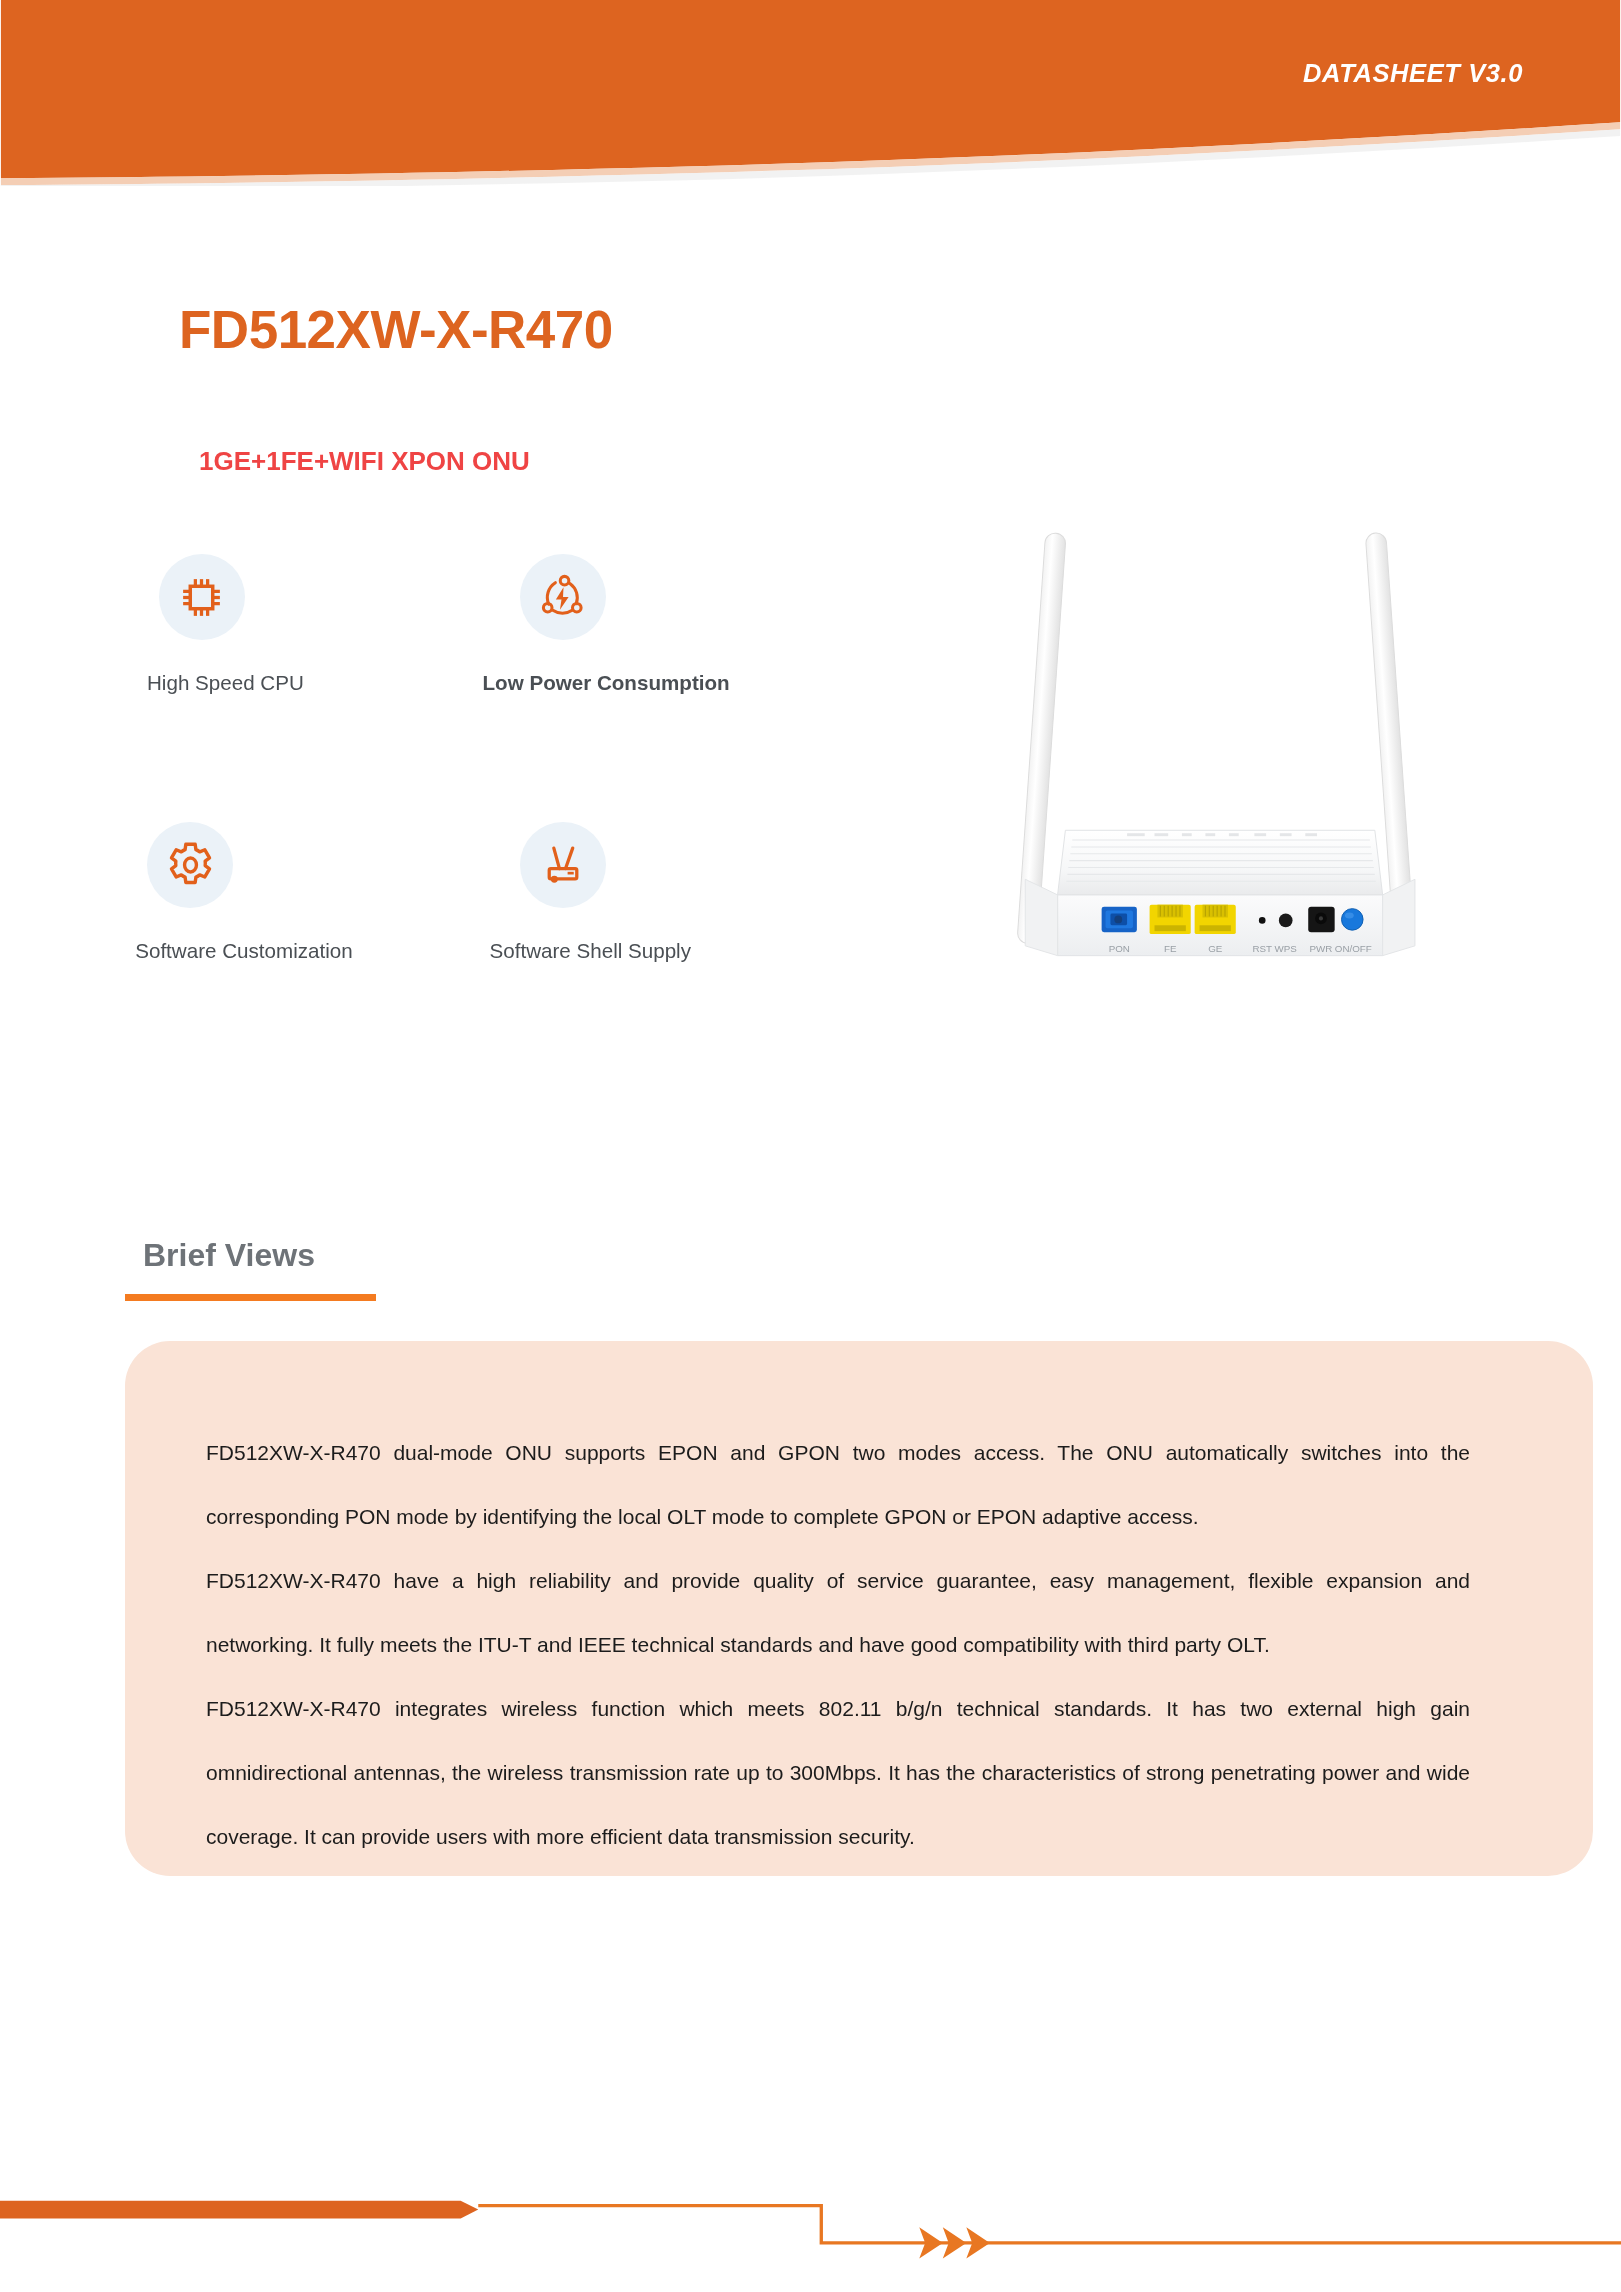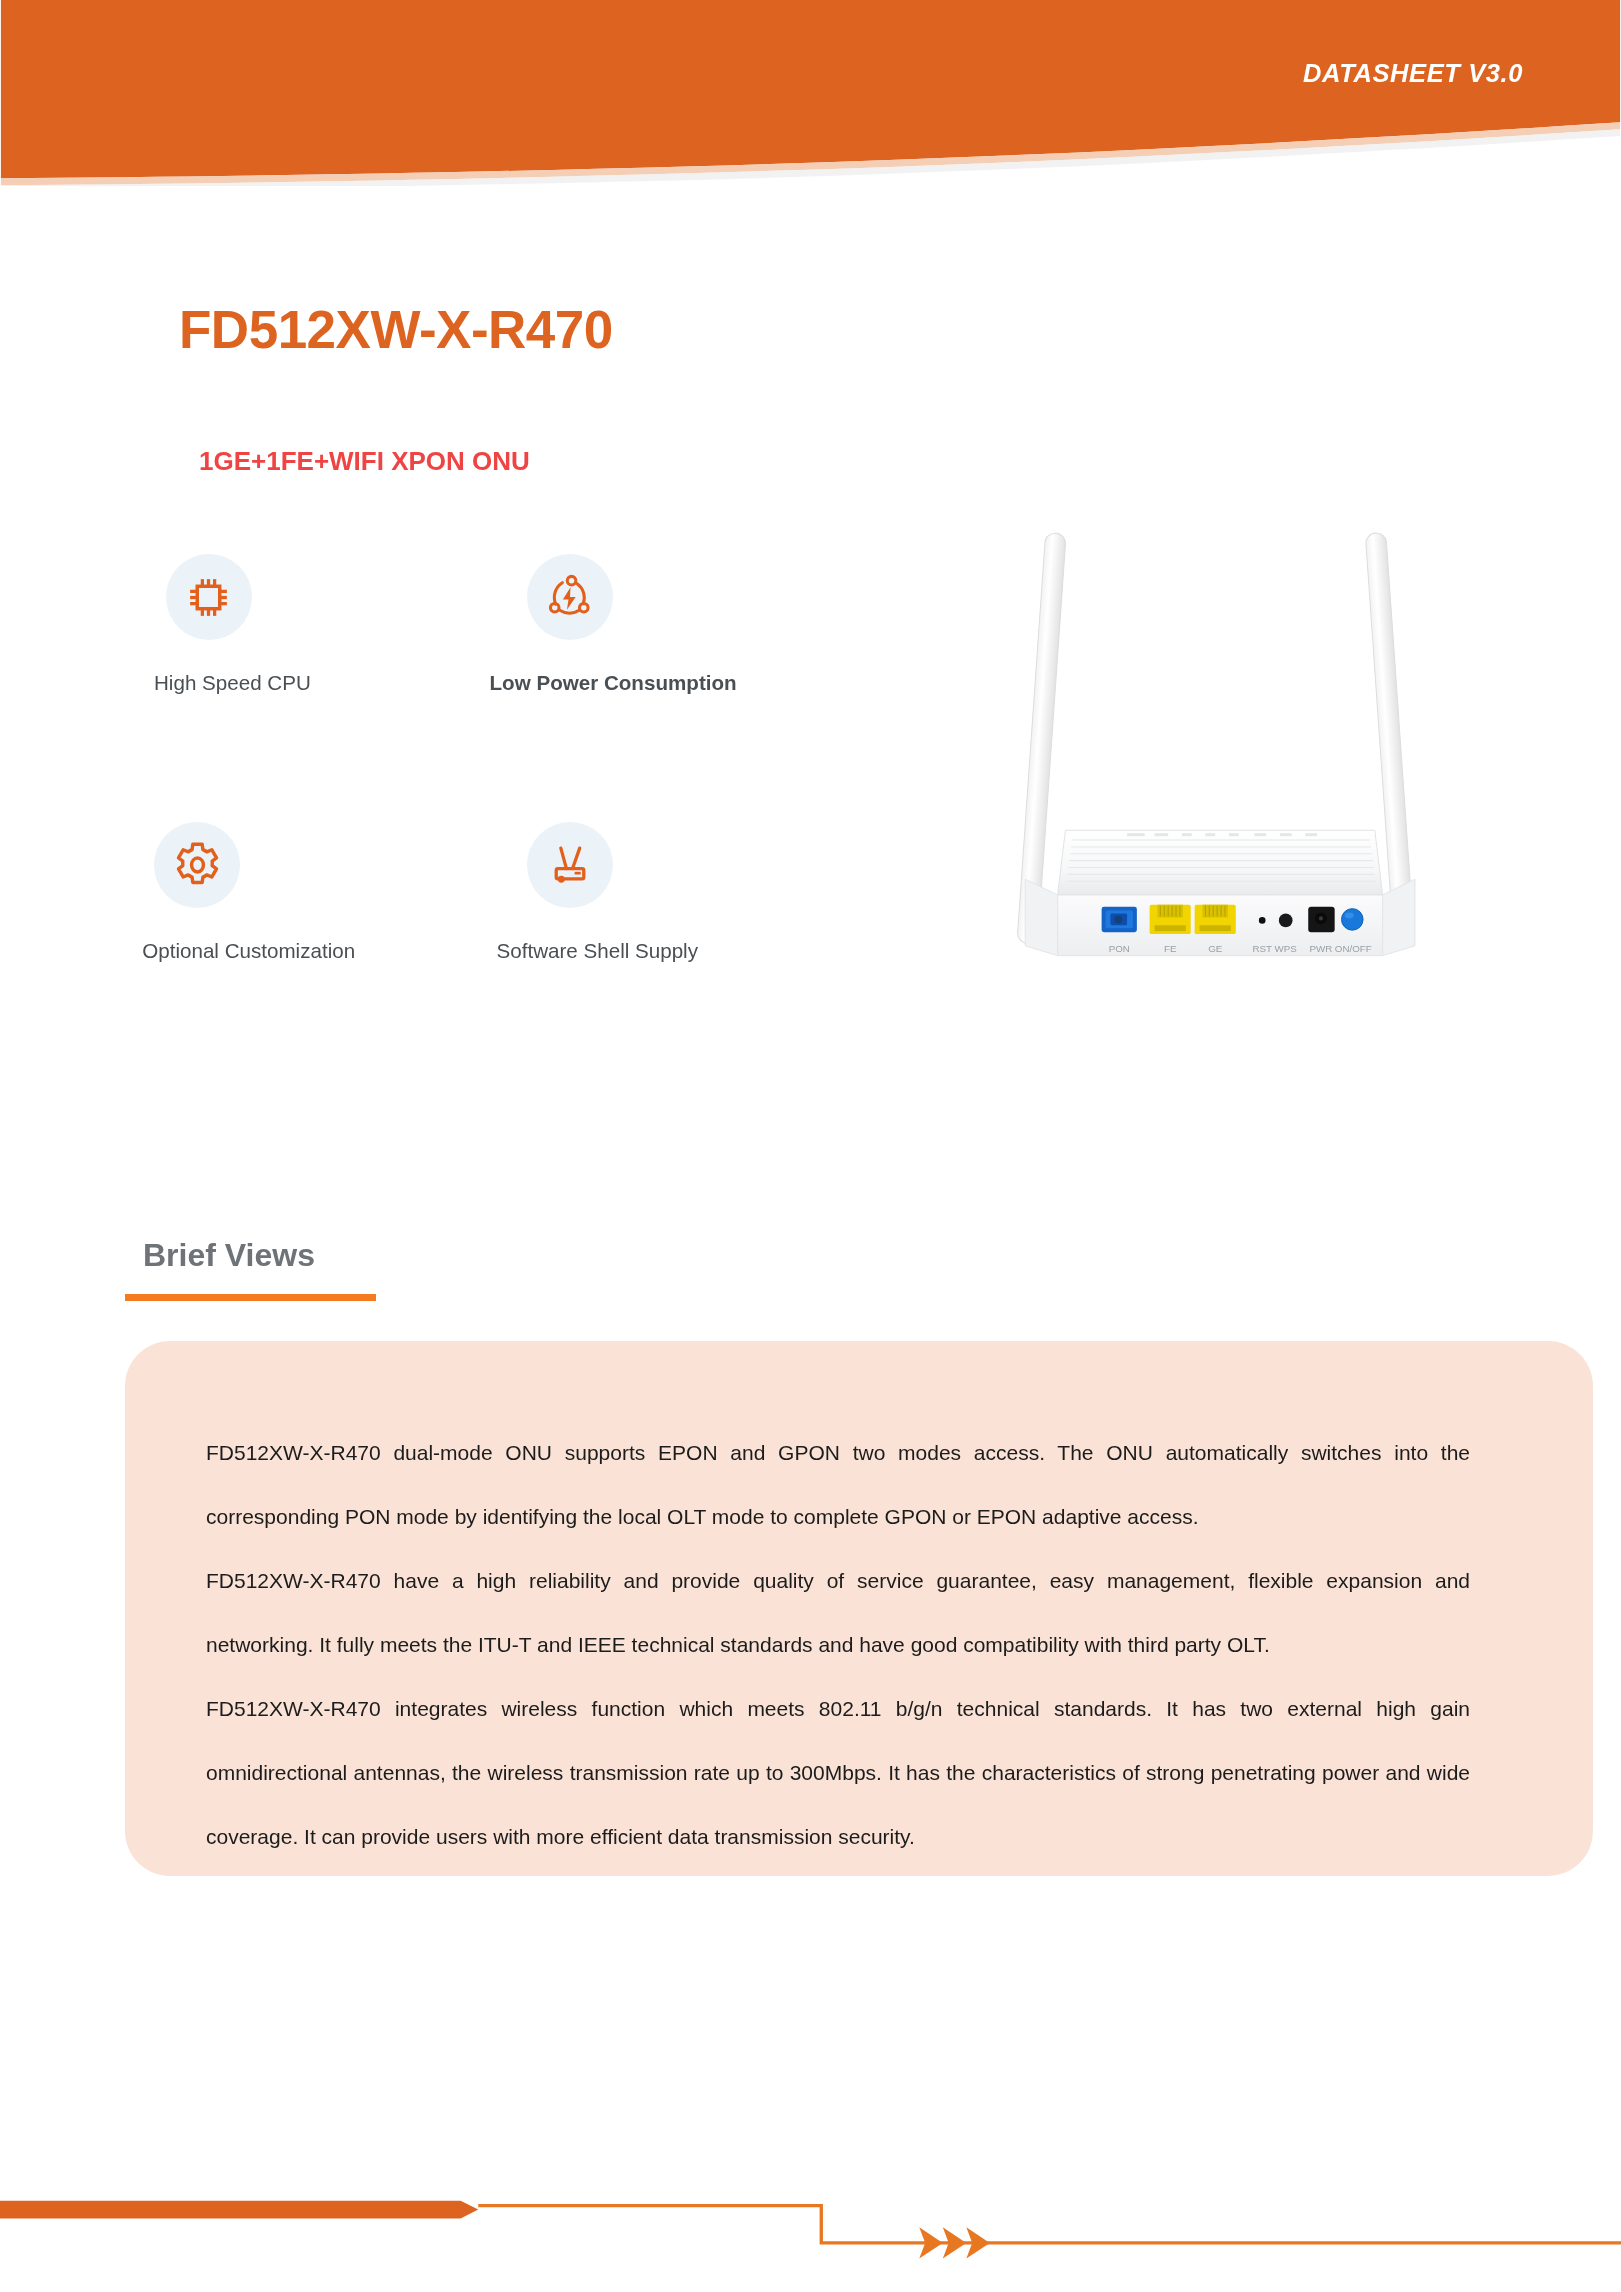--- a/index.html
+++ b/index.html
@@ -27,21 +27,21 @@
     font-size:53px; font-weight:bold; color:#DD6420;
     letter-spacing:-0.5px; white-space:nowrap;
   }
   .product-subtitle {
     position:absolute; left:199px; top:446px;
     font-size:26px; font-weight:bold; color:#ef4444;
     white-space:nowrap;
   }
 
   
-  .features { position:absolute; left:154px; top:554px; width:627px; }
+  .features { position:absolute; left:147px; top:554px; width:627px; }
   .feature-row { display:flex; }
   .feature-row.row2 { margin-top:127px; }
   .feature { width:314px; position:relative; }
   .feature .circle {
     width:86px; height:86px; border-radius:50%;
     background:#EBF2F8;
     display:flex; align-items:center; justify-content:center;
     margin-left:11.8px;
   }
   .feature .flabel {
@@ -151,21 +151,21 @@
     </div>
 
     <div class="feature-row row2">
       <div class="feature f-sw">
         <div class="circle">
           <svg width="51" height="51" viewBox="0 0 48 48">
             <path d="M19.6,4 h8.8 l0.7,5.1 a15,15 0 0 1 3.6,2.1 l4.8,-2 l4.4,7.6 l-4.1,3.1 a15,15 0 0 1 0,4.2 l4.1,3.1 l-4.4,7.6 l-4.8,-2 a15,15 0 0 1 -3.6,2.1 l-0.7,5.1 h-8.8 l-0.7,-5.1 a15,15 0 0 1 -3.6,-2.1 l-4.8,2 l-4.4,-7.6 l4.1,-3.1 a15,15 0 0 1 0,-4.2 l-4.1,-3.1 l4.4,-7.6 l4.8,2 a15,15 0 0 1 3.6,-2.1 Z" fill="none" stroke="#E2601B" stroke-width="3.2" stroke-linejoin="round"></path>
             <ellipse cx="24" cy="23.5" rx="5.6" ry="6.6" fill="none" stroke="#E2601B" stroke-width="3.2"></ellipse>
           </svg>
         </div>
-        <div class="flabel">Optional Customization</div>
+        <div class="flabel">Software Customization</div>
       </div>
 
       <div class="feature f-shell">
         <div class="circle">
           <svg width="49" height="49" viewBox="0 0 48 48">
             <line x1="15.5" y1="7" x2="21" y2="27" stroke="#E2601B" stroke-width="3.2" stroke-linecap="round"></line>
             <line x1="34" y1="7" x2="27" y2="27" stroke="#E2601B" stroke-width="3.2" stroke-linecap="round"></line>
             <rect x="11" y="27" width="27" height="10" rx="1.6" fill="none" stroke="#E2601B" stroke-width="3.2"></rect>
             <rect x="29" y="30.2" width="6" height="2.6" fill="#E2601B"></rect>
             <circle cx="16" cy="37.5" r="3.4" fill="#E2601B"></circle>

